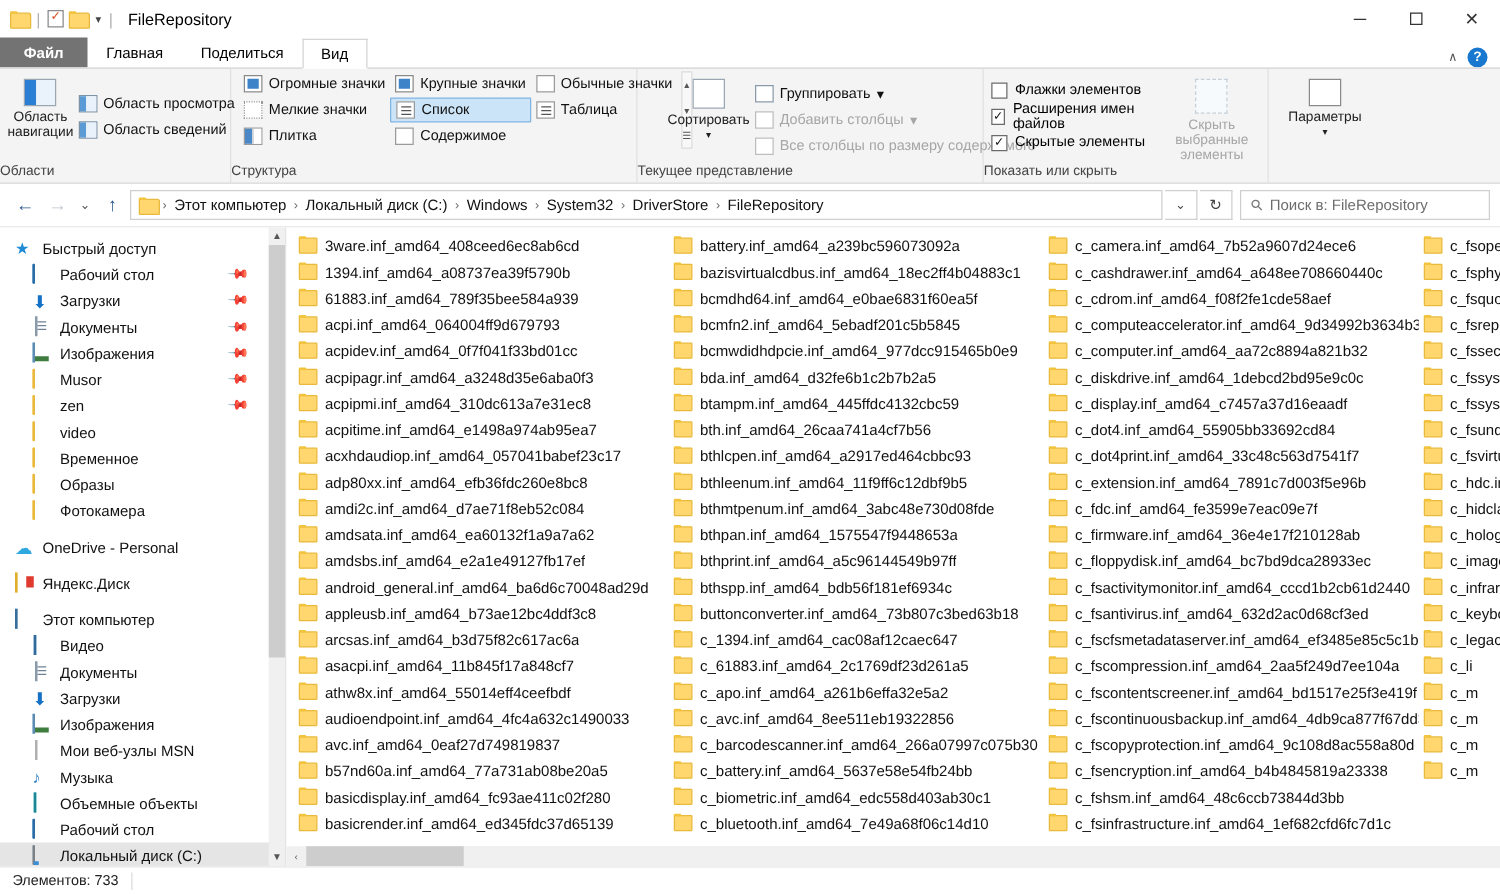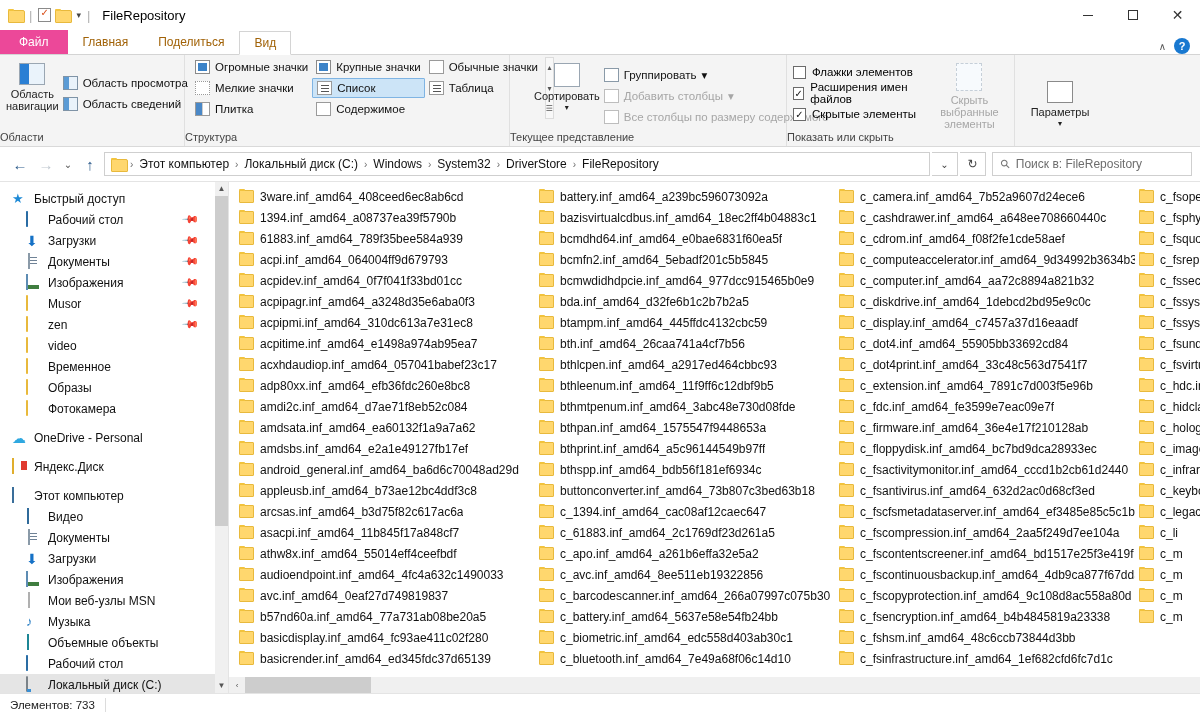--- a/index.html
+++ b/index.html
@@ -49,23 +49,23 @@
   .wc .max { display:block; width: 10px; height: 10px; border: 1px solid #333; }
   .wc .cls { font-size: 14px; line-height: 1; }
 
   
   .tabstrip {
     height: 24px; display: flex; align-items: flex-end; flex: 0 0 24px;
     background: #fff; padding-left: 0px; position: relative;
   }
   .tab {
     height: 24px; padding: 0 14px; display: flex; align-items: center;
-    font-size: 12px; color: #a16207; border: 1px solid transparent;
-  }
-  .tab.file { background: #ec4899; color: #fff; font-weight: normal; padding: 0 18px; }
+    font-size: 12px; color: #000000; border: 1px solid transparent;
+  }
+  .tab.file { background: #737373; color: #fff; font-weight: bold; padding: 0 18px; }
   .tab.active {
     background: #fff; border: 1px solid #d4d4d4; border-bottom: 1px solid #fff;
     position: relative; z-index: 3; margin-bottom: -1px;
   }
   .tabstrip-right { margin-left: auto; display: flex; align-items: center; gap: 8px; padding-right: 10px; }
   .chev-up { font-size: 10px; color: #555; }
   .help-ico {
     width: 16px; height: 16px; border-radius: 50%; background: #1878d0; color: #fff;
     font-size: 11px; display: flex; align-items: center; justify-content: center; font-weight: bold;
   }
@@ -391,21 +391,21 @@
         <div class="bigbtn hidebtn">
           <span class="glyph hide-glyph"></span>
           <span>Скрыть выбранные</span>
           <span>элементы</span>
         </div>
       </div>
       <div class="rgroup-title">Показать или скрыть</div>
     </div>
 
     <div class="rgroup" style="width:90px; border-right:none;">
-      <div class="rgroup-body" style="justify-content:center;align-items:flex-end;">
+      <div class="rgroup-body" style="justify-content:center;">
         <div class="bigbtn optbtn">
           <span class="glyph opt-glyph"></span>
           <span>Параметры</span>
           <span class="dd">▾</span>
         </div>
       </div>
       <div class="rgroup-title"></div>
     </div>
   </div>
 

